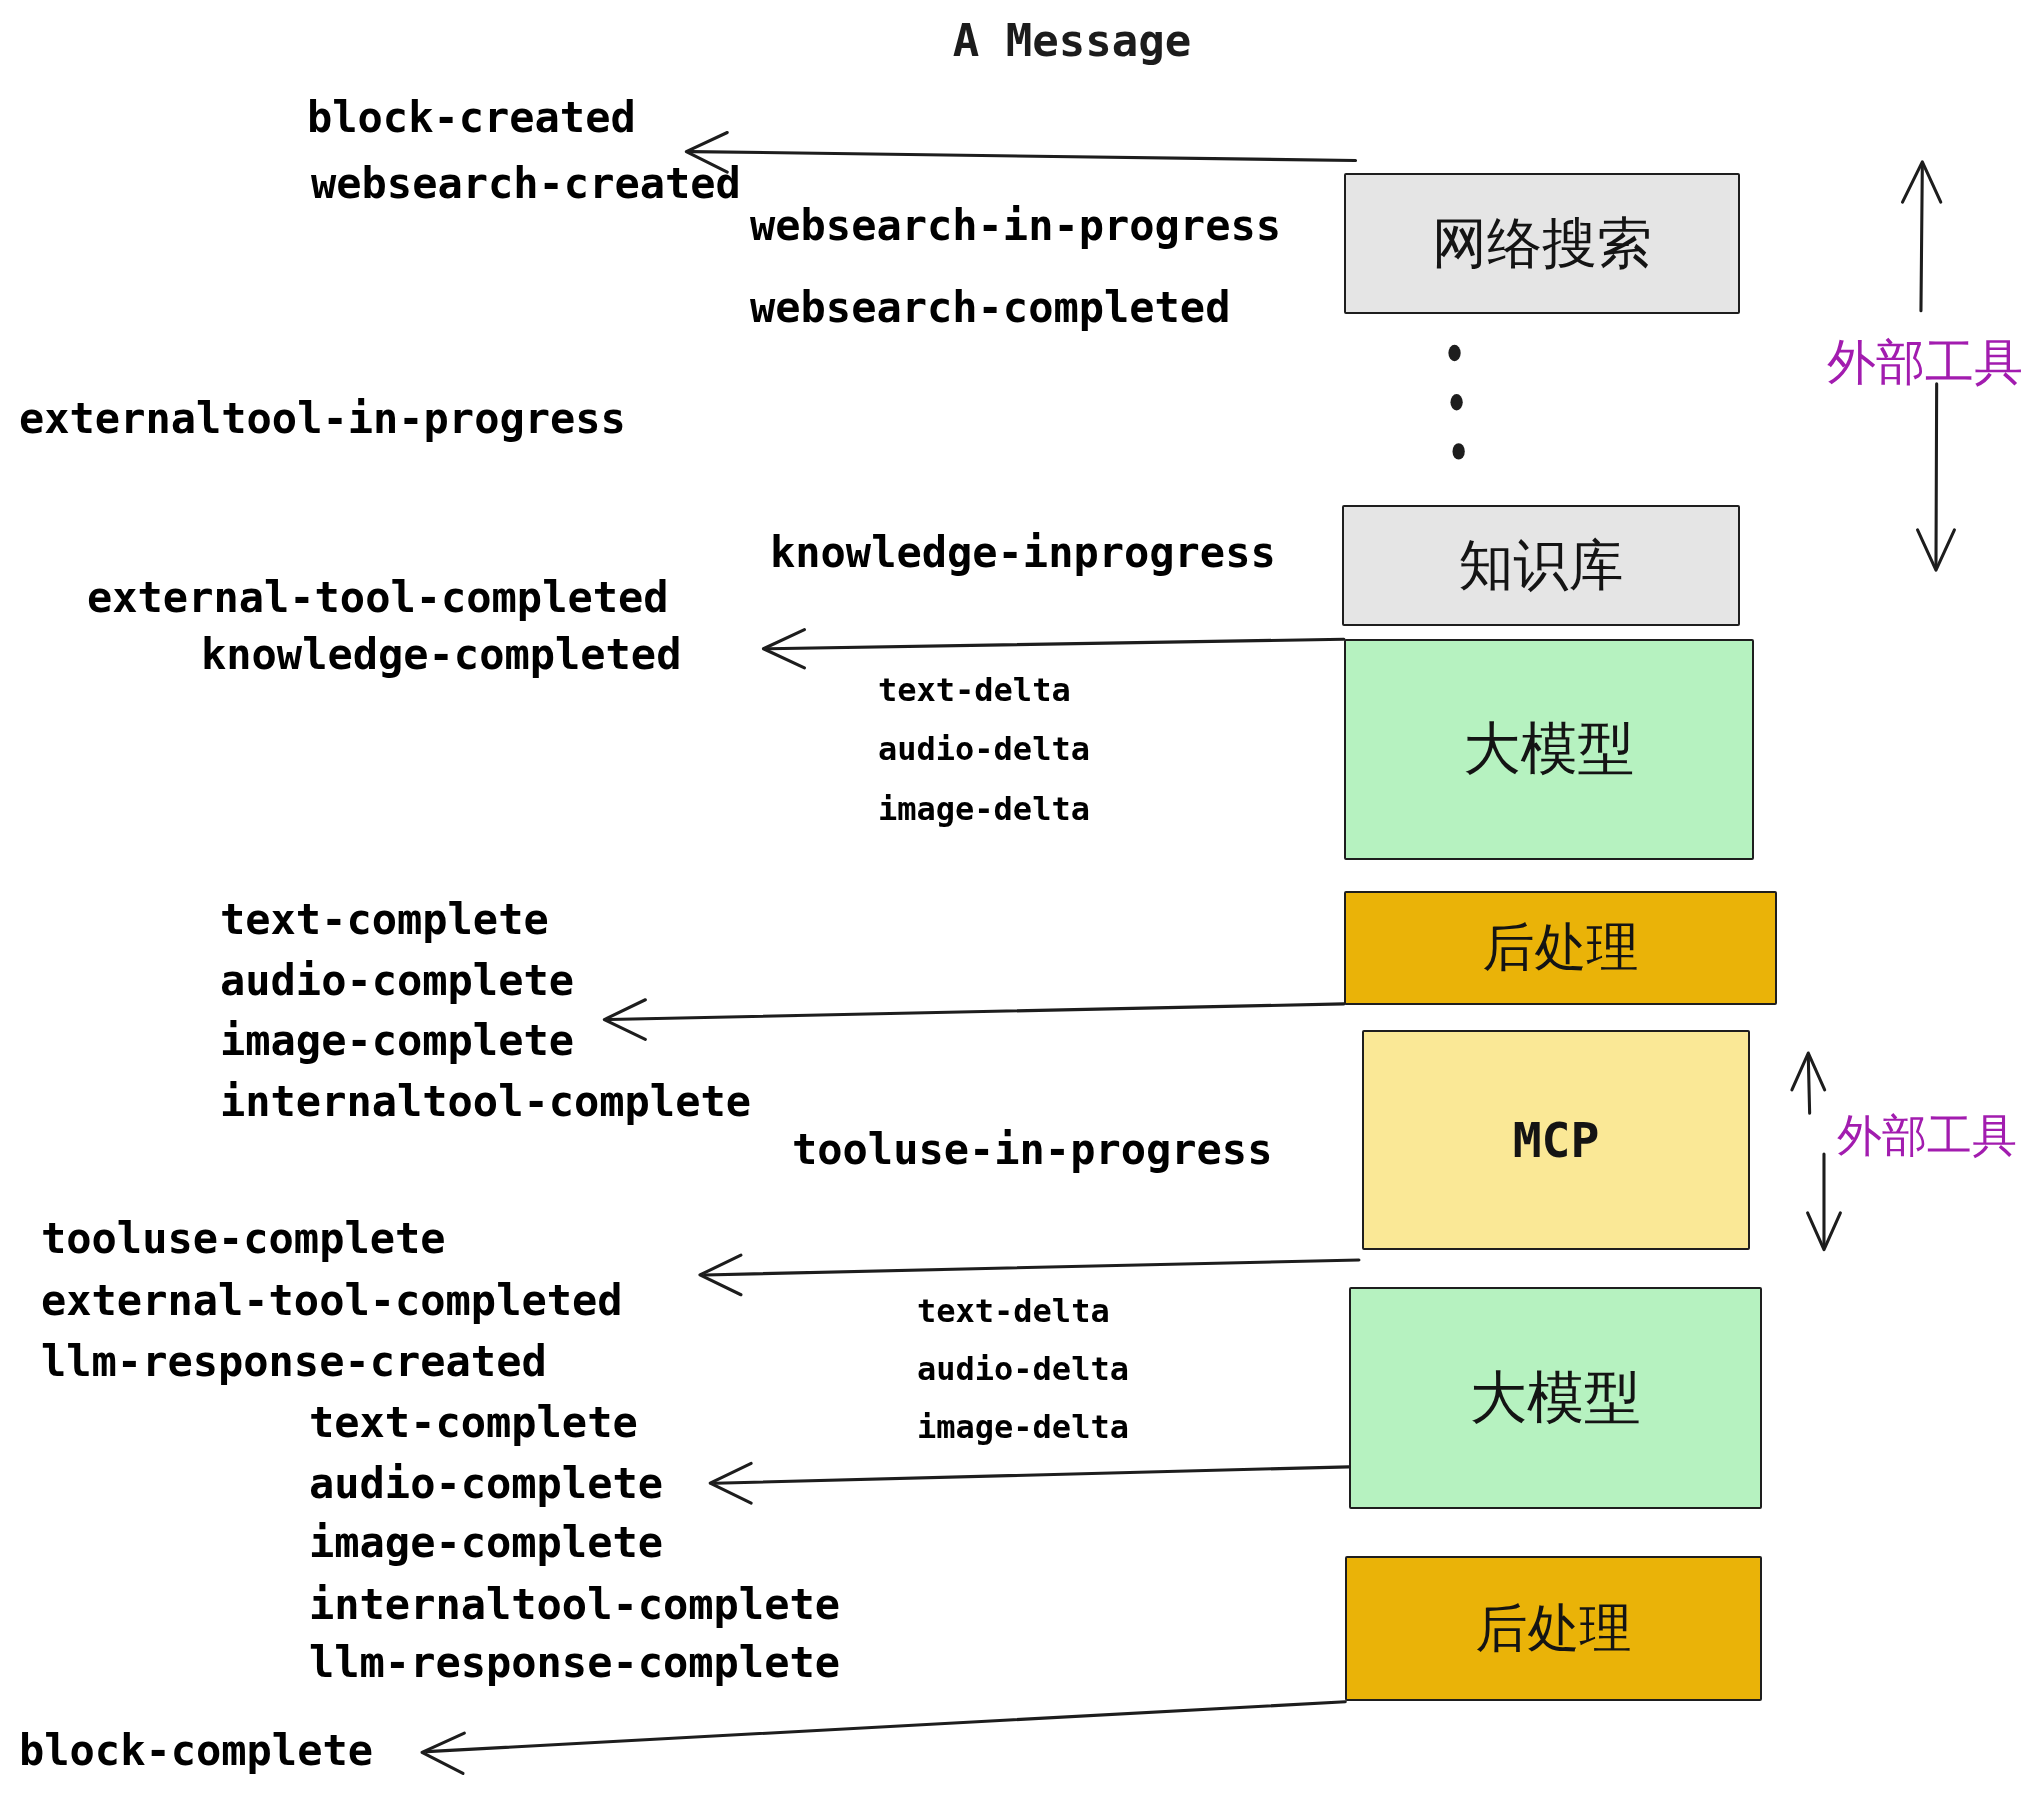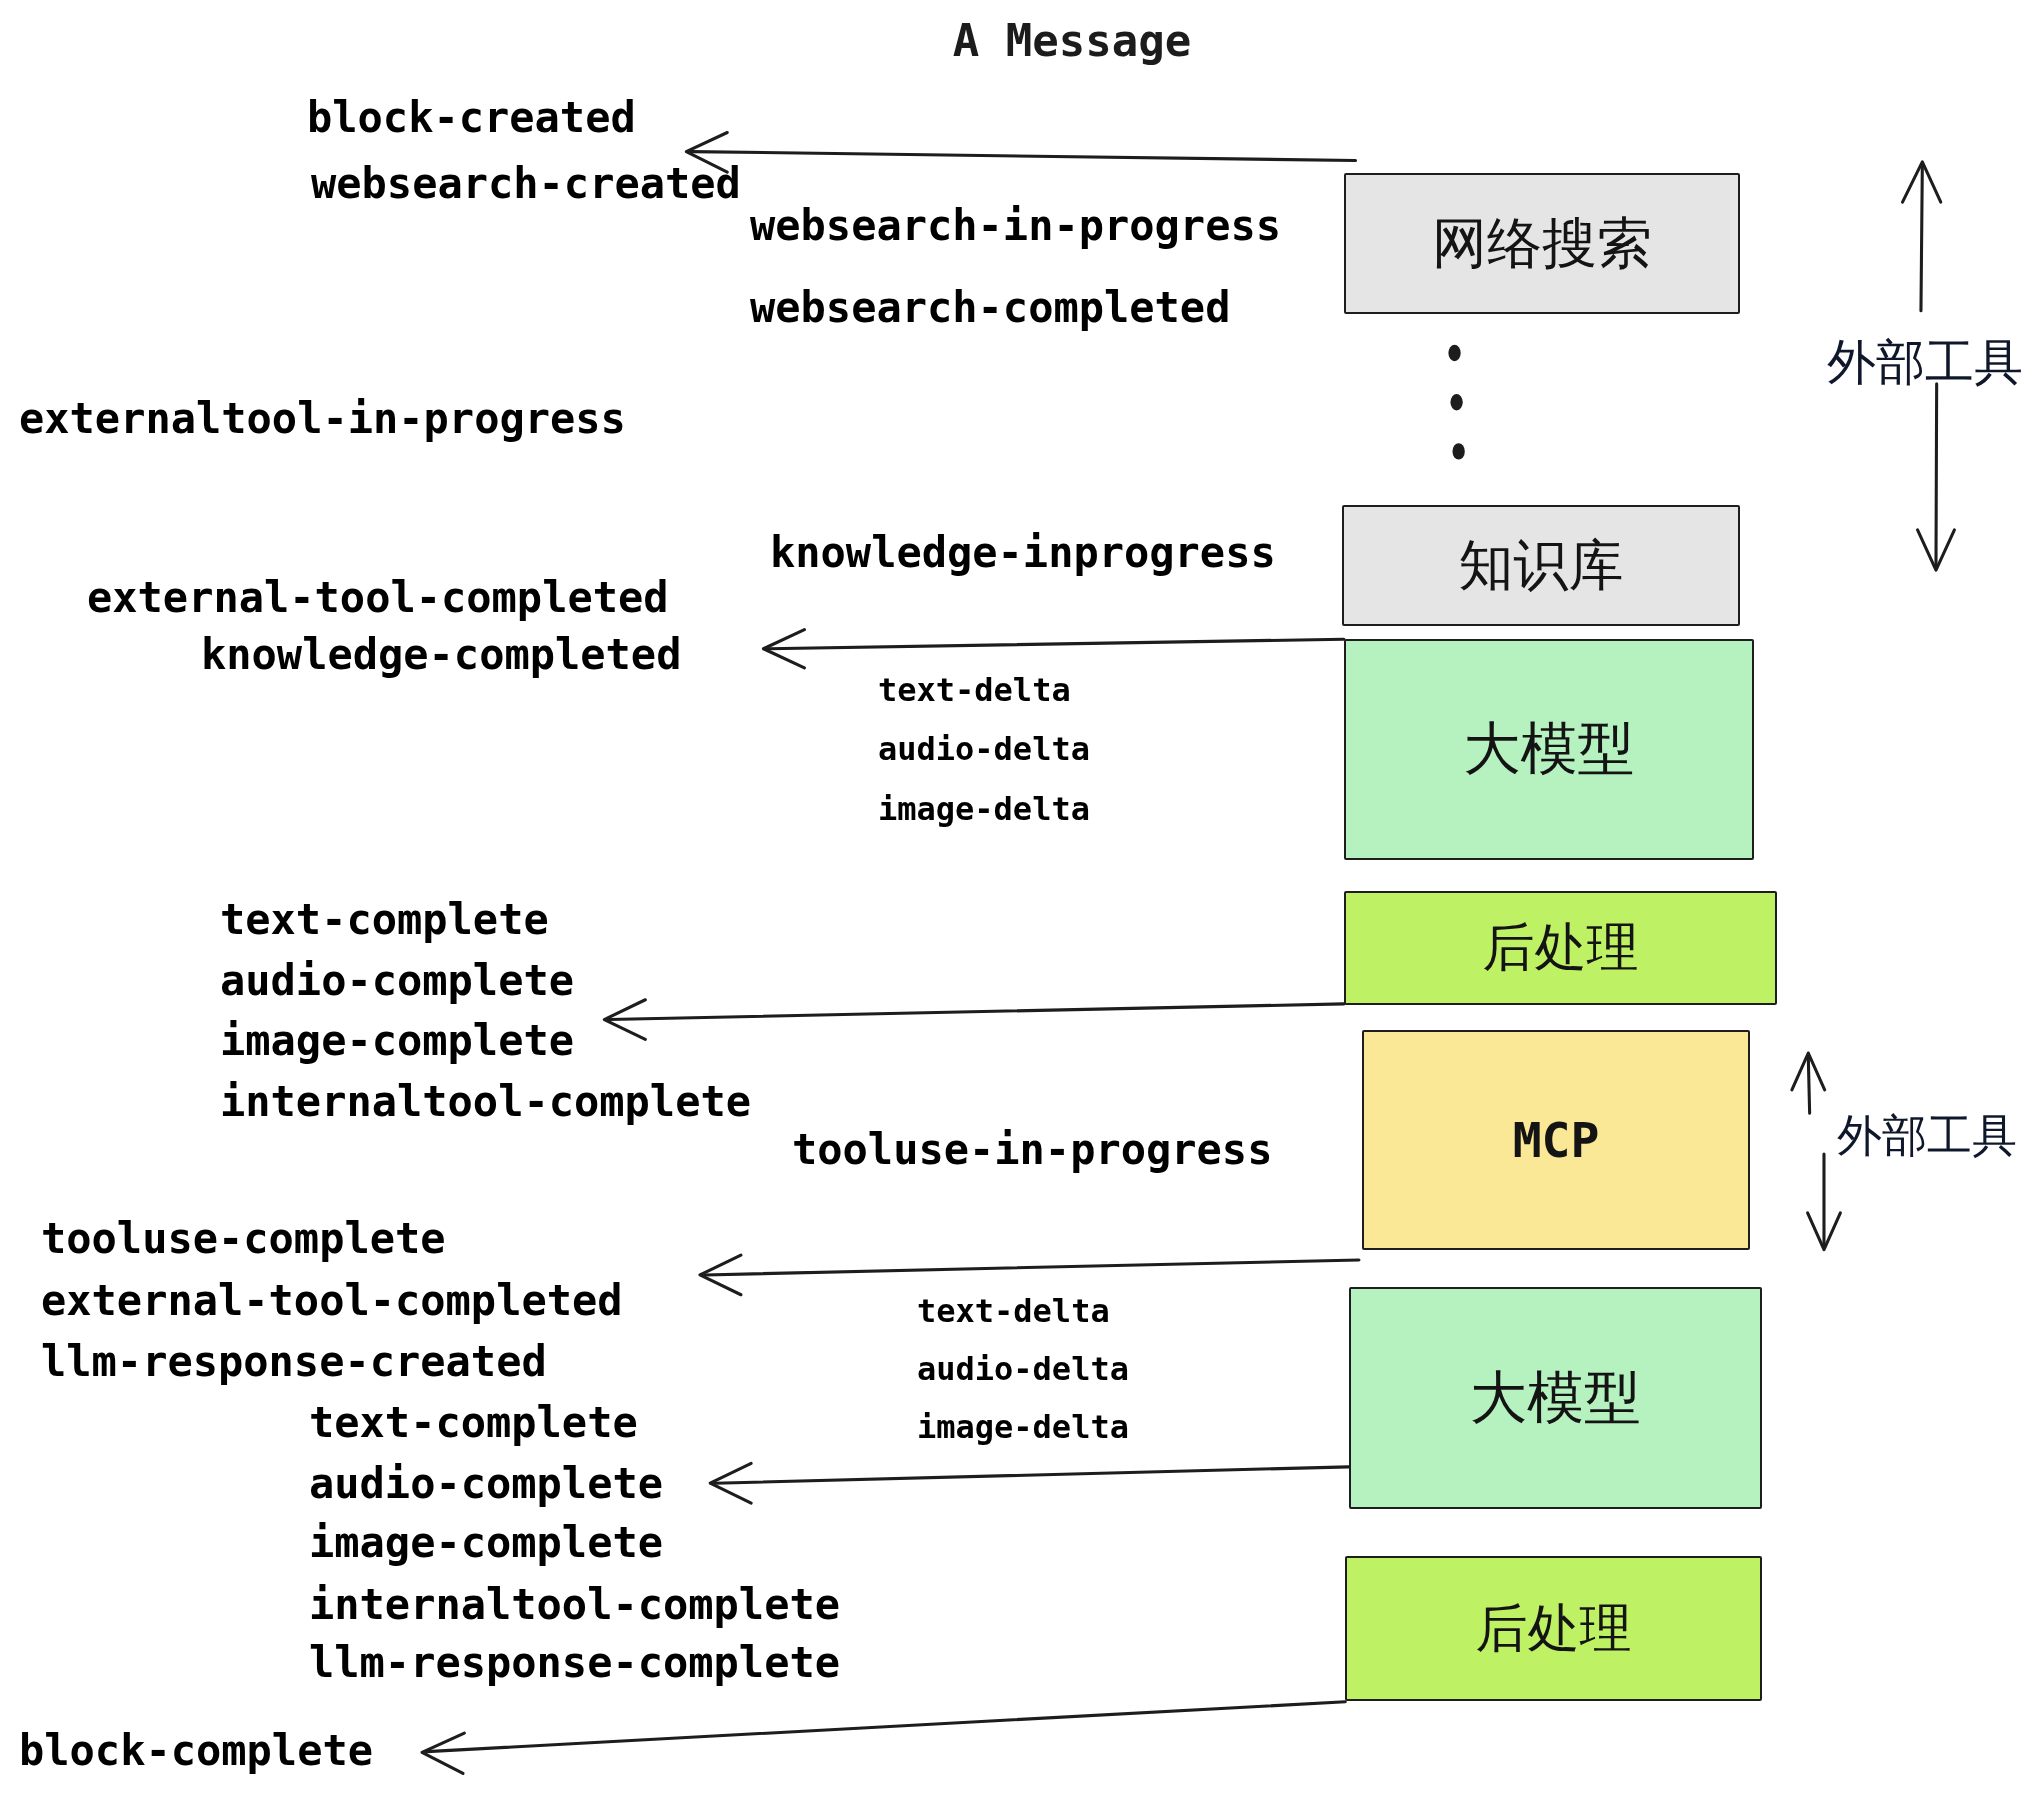--- a/index.html
+++ b/index.html
@@ -9,24 +9,24 @@
          color:#1c1c1c;white-space:nowrap;}
   .ev{position:absolute;transform:translateY(-50%);font:700 42px "DejaVu Sans Mono",monospace;
       color:#000000;white-space:nowrap;letter-spacing:0px;}
   .ev.small{font-size:32px;}
   .box{position:absolute;box-sizing:border-box;border:2.7px solid #1e1e1e;border-radius:2px;
        display:flex;align-items:center;justify-content:center;
        font:500 55px "Liberation Sans",sans-serif;color:#141414;}
   .box--pink{background:#e5e5e5;}
   .box--green{background:#b6f2c0;}
   .box--yellow{background:#fae896;}
-  .box--white{background:#bef264;}
+  .box--white{background:#eab308;}
   .box--mono{font:700 48px "DejaVu Sans Mono",monospace;}
   .side-label{position:absolute;transform:translate(-50%,-50%);
-       font:500 49px "Liberation Sans",sans-serif;color:#0f172a;white-space:nowrap;}
+       font:500 49px "Liberation Sans",sans-serif;color:#a21caf;white-space:nowrap;}
   .side-label.small{font-size:45px;}
   svg.layer{position:absolute;left:0;top:0;width:2035px;height:1796px;pointer-events:none;}
   svg .stroke{stroke:#1d1d1d;stroke-width:4.5;fill:none;stroke-linecap:round;stroke-linejoin:round;}
   svg .fill{fill:#1d1d1d;stroke:none;}
 </style>
 </head>
 <body>
 
 <div id="canvas">
 

